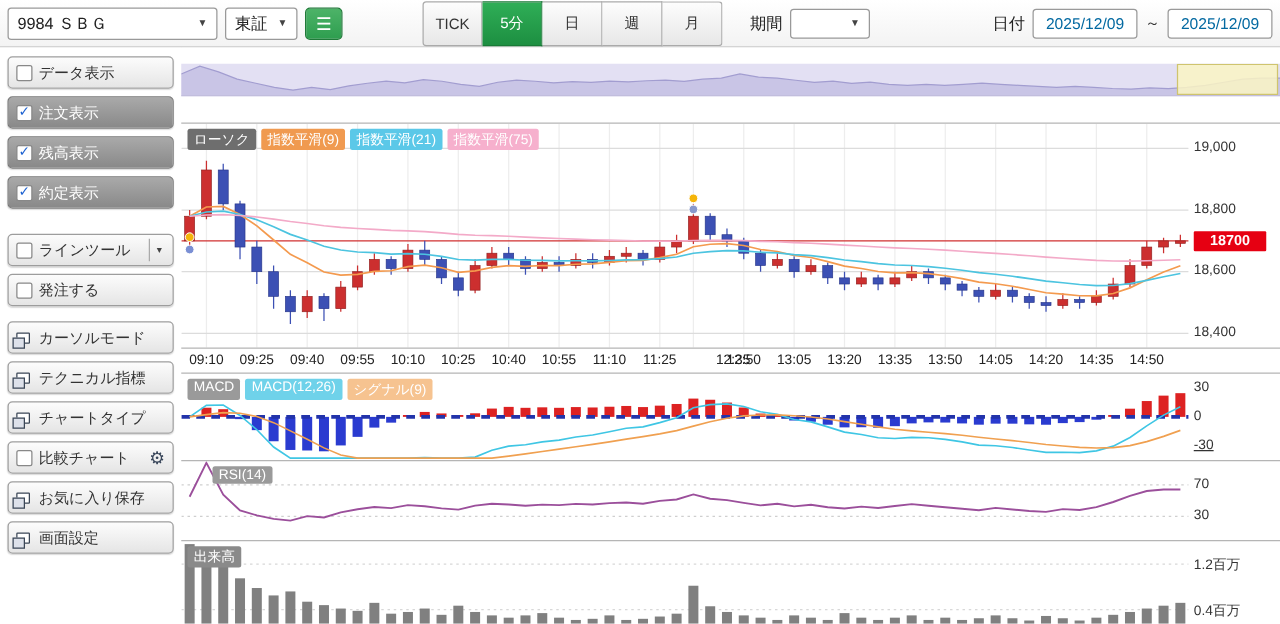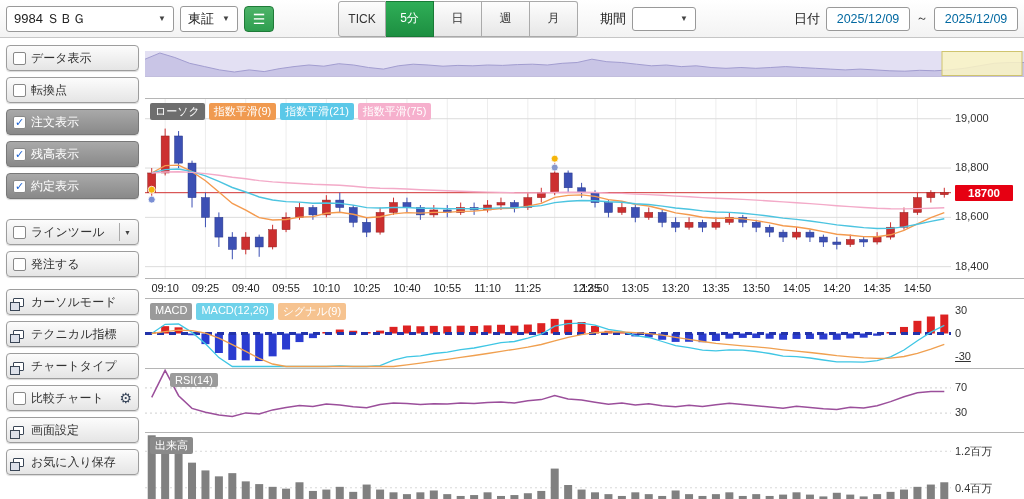--- a/index.html
+++ b/index.html
@@ -89,24 +89,20 @@
     <div class="date-input">2025/12/09</div>
   </header>
 
   <div class="bodyrow">
     <aside class="sidebar" id="sidebar">
         <div class="sb-group">
           <div class="sb-btn">
             <span class="checkbox"></span>
             <span>データ表示</span>
           </div>
-          <div class="sb-btn">
-            <span class="checkbox"></span>
-            <span>転換点</span>
-          </div>
           <div class="sb-btn checked">
             <span class="checkbox">✓</span>
             <span>注文表示</span>
           </div>
           <div class="sb-btn checked">
             <span class="checkbox">✓</span>
             <span>残高表示</span>
           </div>
           <div class="sb-btn checked">
             <span class="checkbox">✓</span>
@@ -137,25 +133,25 @@
             <span class="panel-icon"></span>
             <span>チャートタイプ</span>
           </div>
           <div class="sb-btn">
             <span class="checkbox"></span>
             <span>比較チャート</span>
             <span class="gear">⚙</span>
           </div>
           <div class="sb-btn">
             <span class="panel-icon"></span>
+            <span>お気に入り保存</span>
+          </div>
+          <div class="sb-btn">
+            <span class="panel-icon"></span>
             <span>画面設定</span>
-          </div>
-          <div class="sb-btn">
-            <span class="panel-icon"></span>
-            <span>お気に入り保存</span>
           </div>
         </div>
       </aside>
 
     <main class="chart-col">
       <div class="nav-strip" id="navigator"><svg width="879" height="25">
             <path d="M0 25 L0.0 8.2 L14.9 2.0 L29.8 6.5 L44.7 12.3 L59.6 15.6 L74.5 18.9 L89.4 21.0 L104.3 18.9 L119.2 20.6 L134.1 17.7 L149.0 15.6 L163.9 14.0 L178.8 15.2 L193.7 12.7 L208.6 14.0 L223.5 16.5 L238.4 18.1 L253.3 14.8 L268.2 13.2 L283.1 14.0 L298.0 15.2 L312.9 14.4 L327.8 14.8 L342.7 14.0 L357.6 14.4 L372.5 13.6 L387.4 13.2 L402.3 14.0 L417.2 12.3 L432.1 11.5 L446.9 8.2 L461.8 10.7 L476.7 11.5 L491.6 13.2 L506.5 14.8 L521.4 14.0 L536.3 15.6 L551.2 14.8 L566.1 16.5 L581.0 17.3 L595.9 16.5 L610.8 17.3 L625.7 16.5 L640.6 15.6 L655.5 16.5 L670.4 17.3 L685.3 18.1 L700.2 18.9 L715.1 18.1 L730.0 18.9 L744.9 19.8 L759.8 20.2 L774.7 19.3 L789.6 19.8 L804.5 18.9 L819.4 17.3 L834.3 14.8 L849.2 12.3 L864.1 11.5 L879.0 11.5 L879 25 Z" fill="#c9c5e6" stroke="none"></path>
             <path d="M0.0 8.2 L14.9 2.0 L29.8 6.5 L44.7 12.3 L59.6 15.6 L74.5 18.9 L89.4 21.0 L104.3 18.9 L119.2 20.6 L134.1 17.7 L149.0 15.6 L163.9 14.0 L178.8 15.2 L193.7 12.7 L208.6 14.0 L223.5 16.5 L238.4 18.1 L253.3 14.8 L268.2 13.2 L283.1 14.0 L298.0 15.2 L312.9 14.4 L327.8 14.8 L342.7 14.0 L357.6 14.4 L372.5 13.6 L387.4 13.2 L402.3 14.0 L417.2 12.3 L432.1 11.5 L446.9 8.2 L461.8 10.7 L476.7 11.5 L491.6 13.2 L506.5 14.8 L521.4 14.0 L536.3 15.6 L551.2 14.8 L566.1 16.5 L581.0 17.3 L595.9 16.5 L610.8 17.3 L625.7 16.5 L640.6 15.6 L655.5 16.5 L670.4 17.3 L685.3 18.1 L700.2 18.9 L715.1 18.1 L730.0 18.9 L744.9 19.8 L759.8 20.2 L774.7 19.3 L789.6 19.8 L804.5 18.9 L819.4 17.3 L834.3 14.8 L849.2 12.3 L864.1 11.5 L879.0 11.5" fill="none" stroke="#a29dd0" stroke-width="1"></path>
             <rect x="797" y="0.5" width="80" height="24" fill="#faf5c3" fill-opacity="0.85" stroke="#cfc46e"></rect>
           </svg></div>

